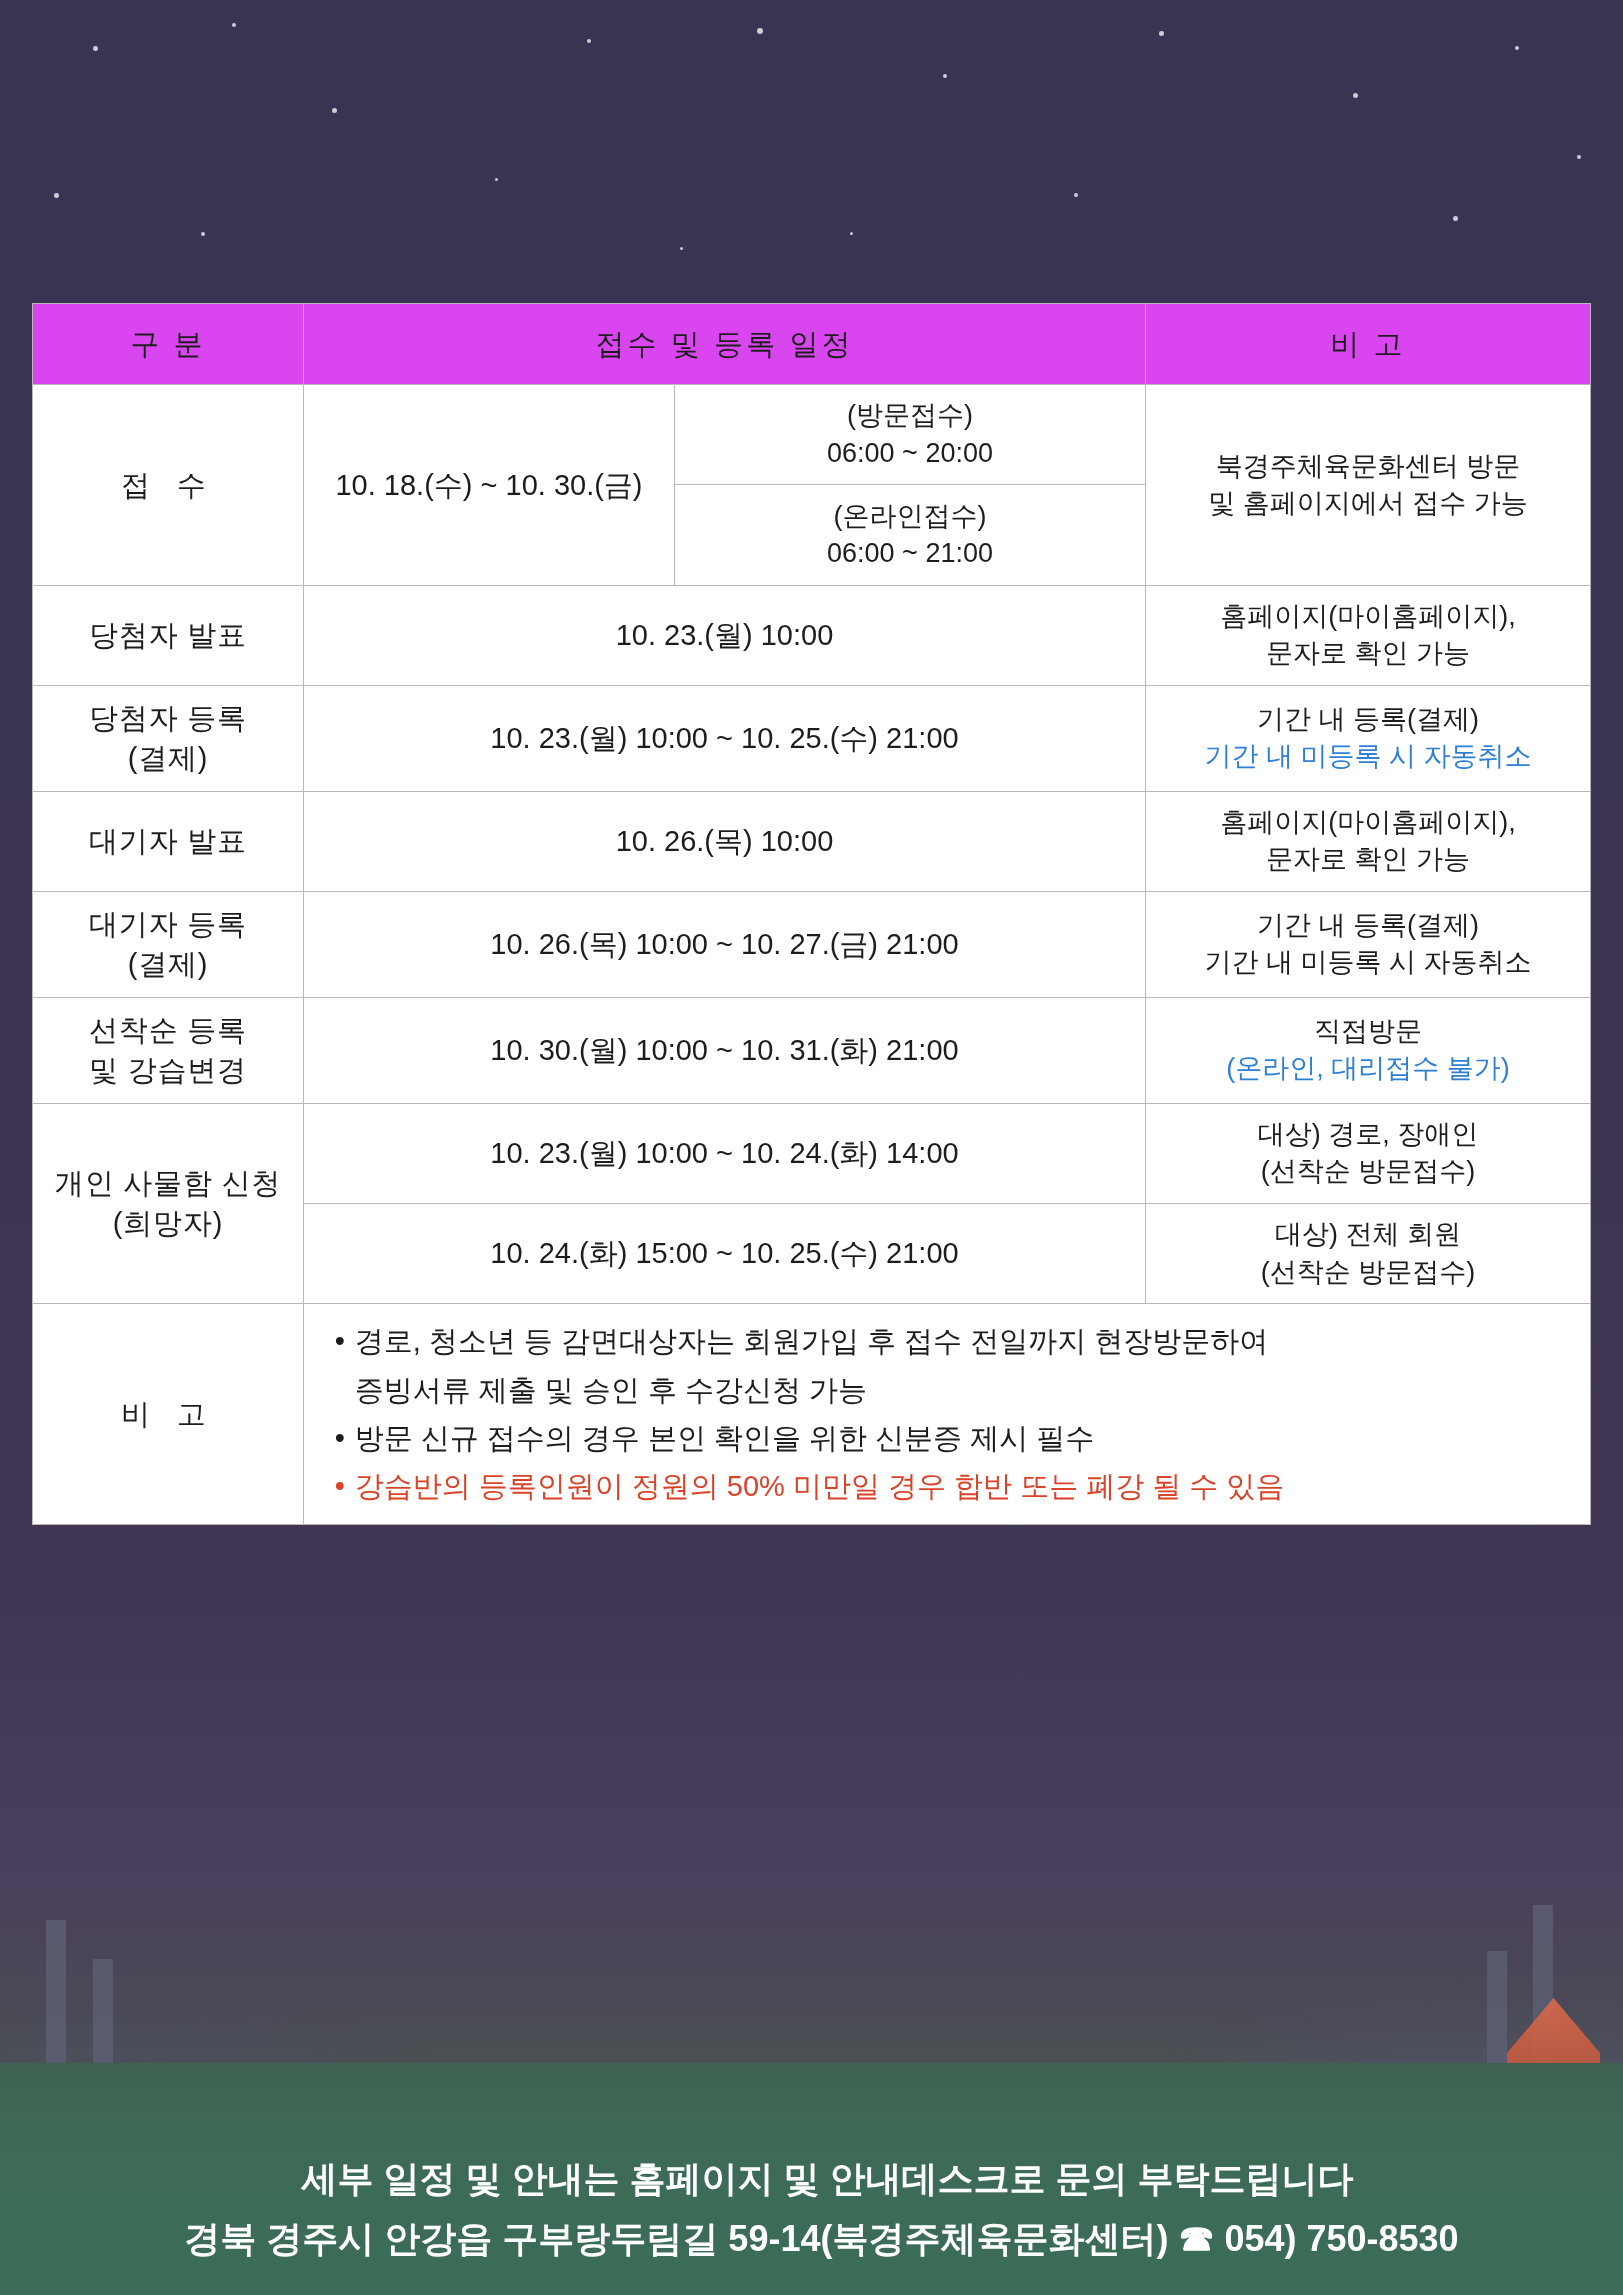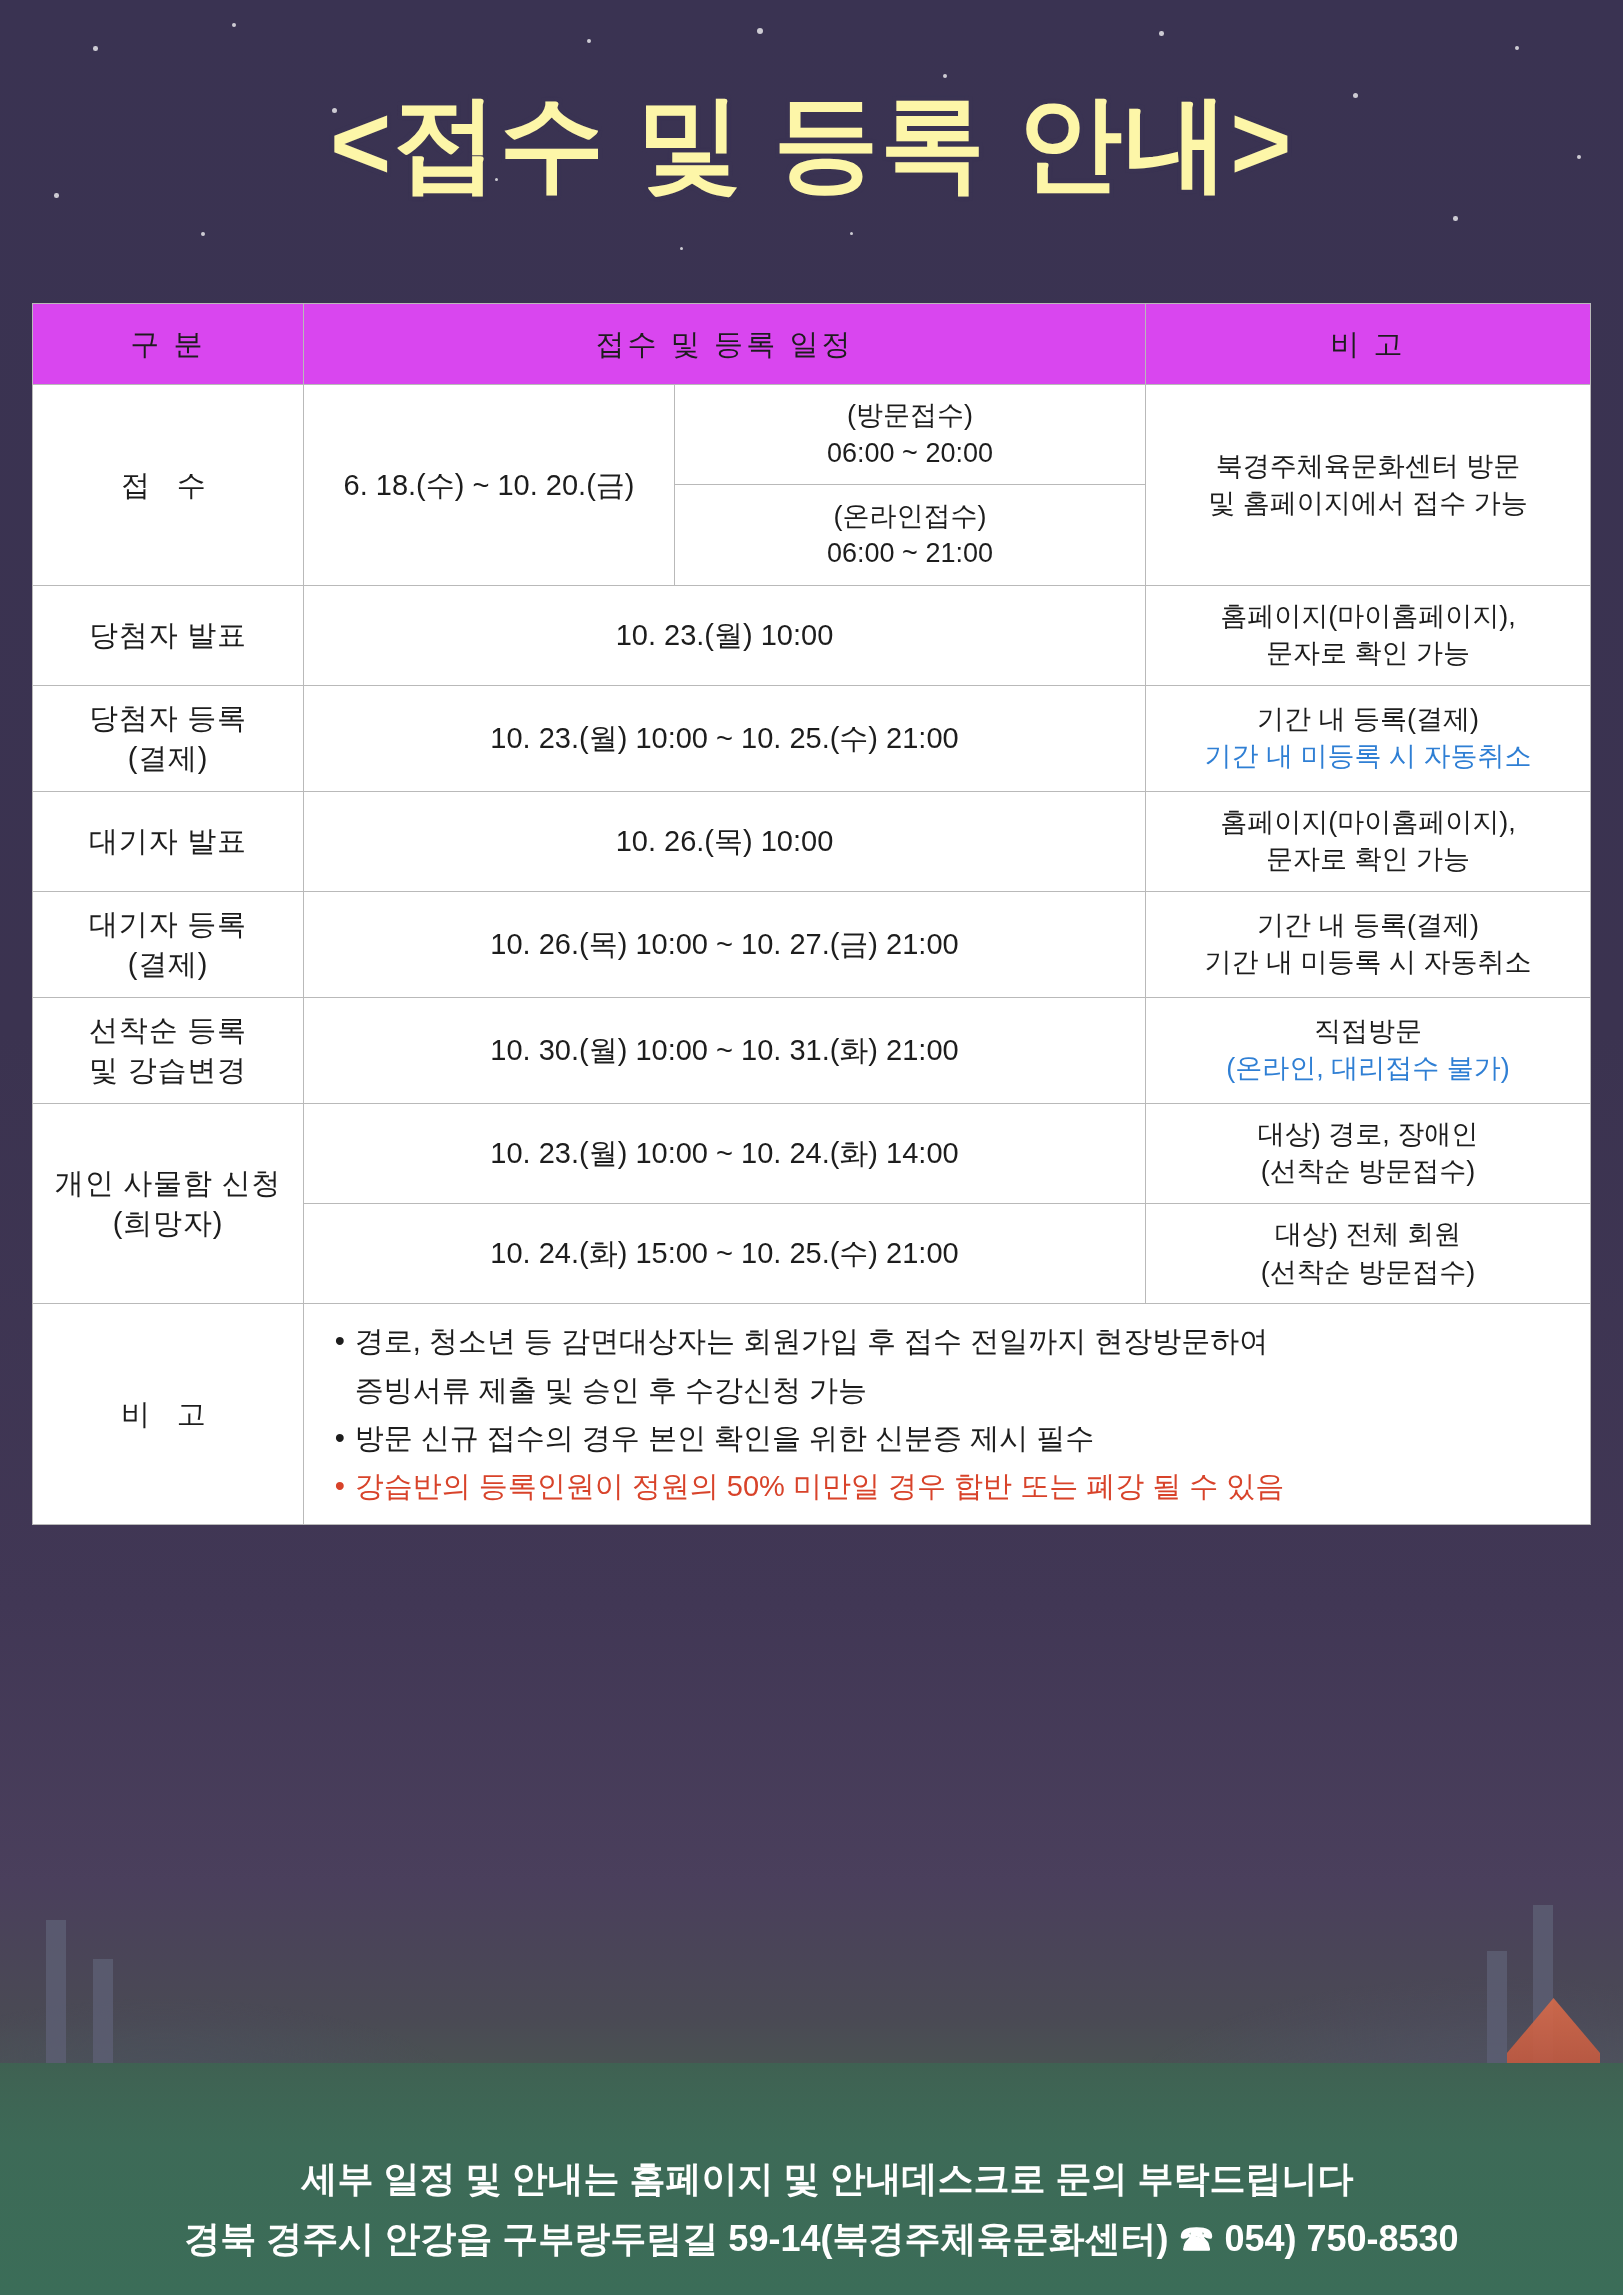--- a/index.html
+++ b/index.html
@@ -194,44 +194,41 @@
   </div>
 
   <div class="hillside"></div>
   <div class="tower t1"></div>
   <div class="tower t2"></div>
   <div class="tower t3"></div>
   <div class="tower t4"></div>
   <div class="redroof"></div>
   <div class="ground"></div>
 
-  <div class="title-wrap">
-    <div class="title">&lt;접수 및 등록 안내&gt;</div>
-  </div>
 
   <div class="table-area">
     <table class="main">
       <colgroup>
         <col class="col-1">
           <col class="col-2">
           <col class="col-3">
           <col class="col-4">
       </colgroup>
       <thead>
         <tr>
           <th>구 분</th>
           <th colspan="2">접수 및 등록 일정</th>
           <th>비 고</th>
         </tr>
       </thead>
       <tbody>
 
         <tr>
           <td rowspan="2" class="cat"><span class="sp">접  수</span></td>
-          <td rowspan="2" class="date-cell">6. 18.(수) ~ 10. 20.(금)</td>
+          <td rowspan="2" class="date-cell">10. 18.(수) ~ 10. 30.(금)</td>
           <td class="sub-cell prewrap">(방문접수)<br>06:00 ~ 20:00</td>
           <td rowspan="2" class="note-cell prewrap">북경주체육문화센터 방문<br>및 홈페이지에서 접수 가능</td>
         </tr>
         <tr>
           <td class="sub-cell prewrap">(온라인접수)<br>06:00 ~ 21:00</td>
         </tr>
 
         <tr>
           <td class="cat prewrap">당첨자 발표</td>
           <td colspan="2" class="date-cell">10. 23.(월) 10:00</td>

